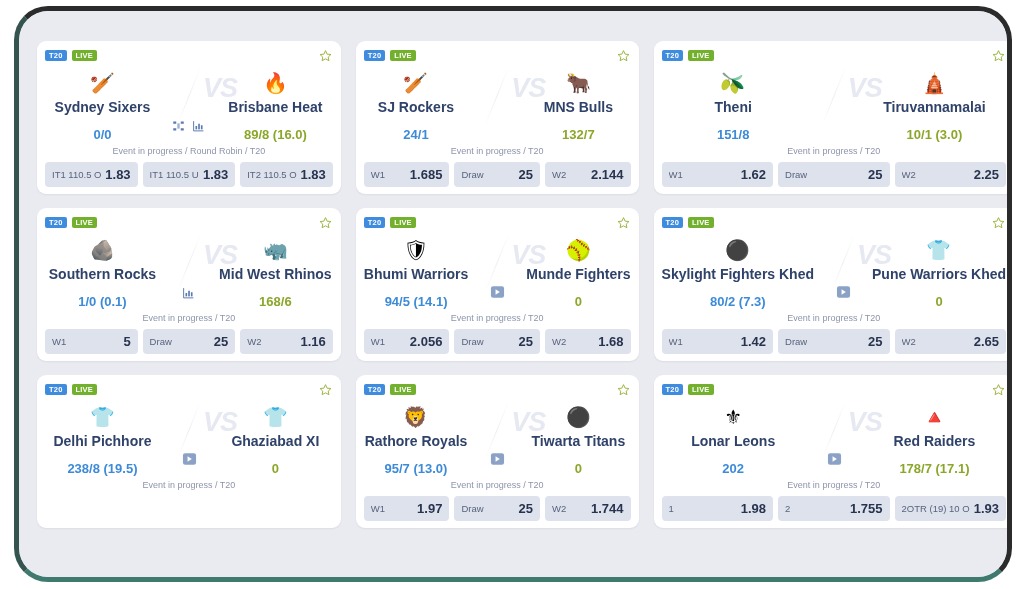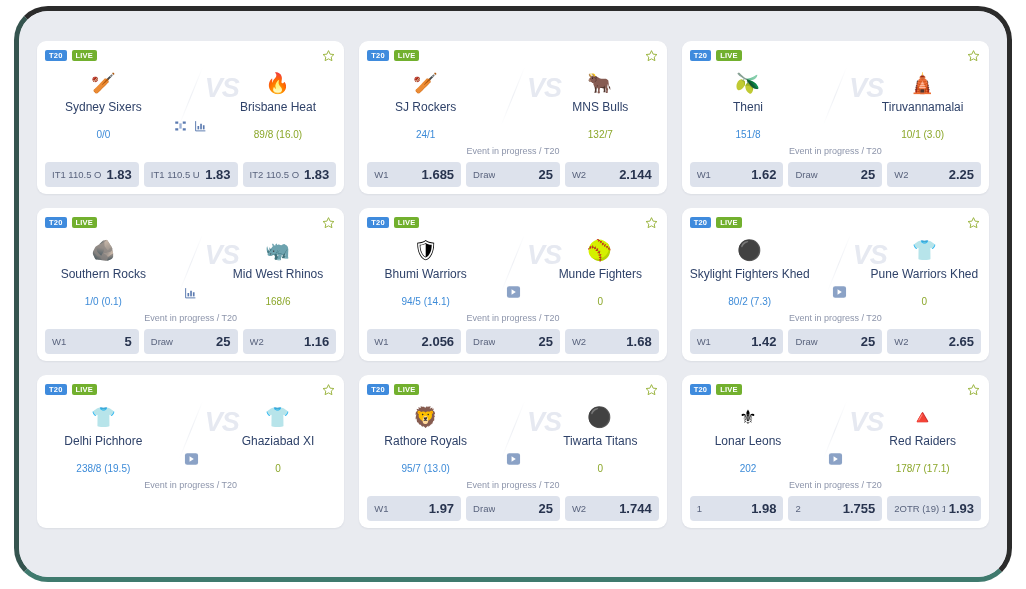--- a/index.html
+++ b/index.html
@@ -78,30 +78,30 @@
   }
   .team { text-align: center; padding-top: 2px; }
   .logo {
     width: 30px; height: 28px;
     margin: 0 auto 4px auto;
     display: flex; align-items: center; justify-content: center;
     font-size: 20px;
     line-height: 1;
   }
   .team-name {
-    font-size: 12px;
+    font-size: 14px;
     color: #2f4269;
-    font-weight: 400;
+    font-weight: 700;
     line-height: 13px;
     white-space: nowrap;
   }
   .score {
     margin-top: 14px;
-    font-size: 10px;
-    font-weight: normal;
+    font-size: 13px;
+    font-weight: bold;
     line-height: 13px;
   }
   .score.left { color: #3d8bd8; }
   .score.right { color: #8ba72a; }
 
   .vs-col {
     position: relative;
     height: 72px;
     display: flex;
     flex-direction: column;
@@ -229,20 +229,21 @@
                     <rect x="11.2" y="7" width="2.2" height="5.5" fill="#5b7ab0" stroke="none"></rect>
                   </svg></span>
               </span>
             </div>
             <div class="team">
               <div class="logo">🔥</div>
               <div class="team-name">Brisbane Heat</div>
               <div class="score right">89/8 (16.0)</div>
             </div>
           </div>
+          <div class="status">Event in progress / Round Robin / T20</div>
           <div class="odds-row">
             <div class="odd">
               <span class="odd-label">IT1 110.5 O</span>
               <span class="odd-value">1.83</span>
             </div>
             <div class="odd">
               <span class="odd-label">IT1 110.5 U</span>
               <span class="odd-value">1.83</span>
             </div>
             <div class="odd">

